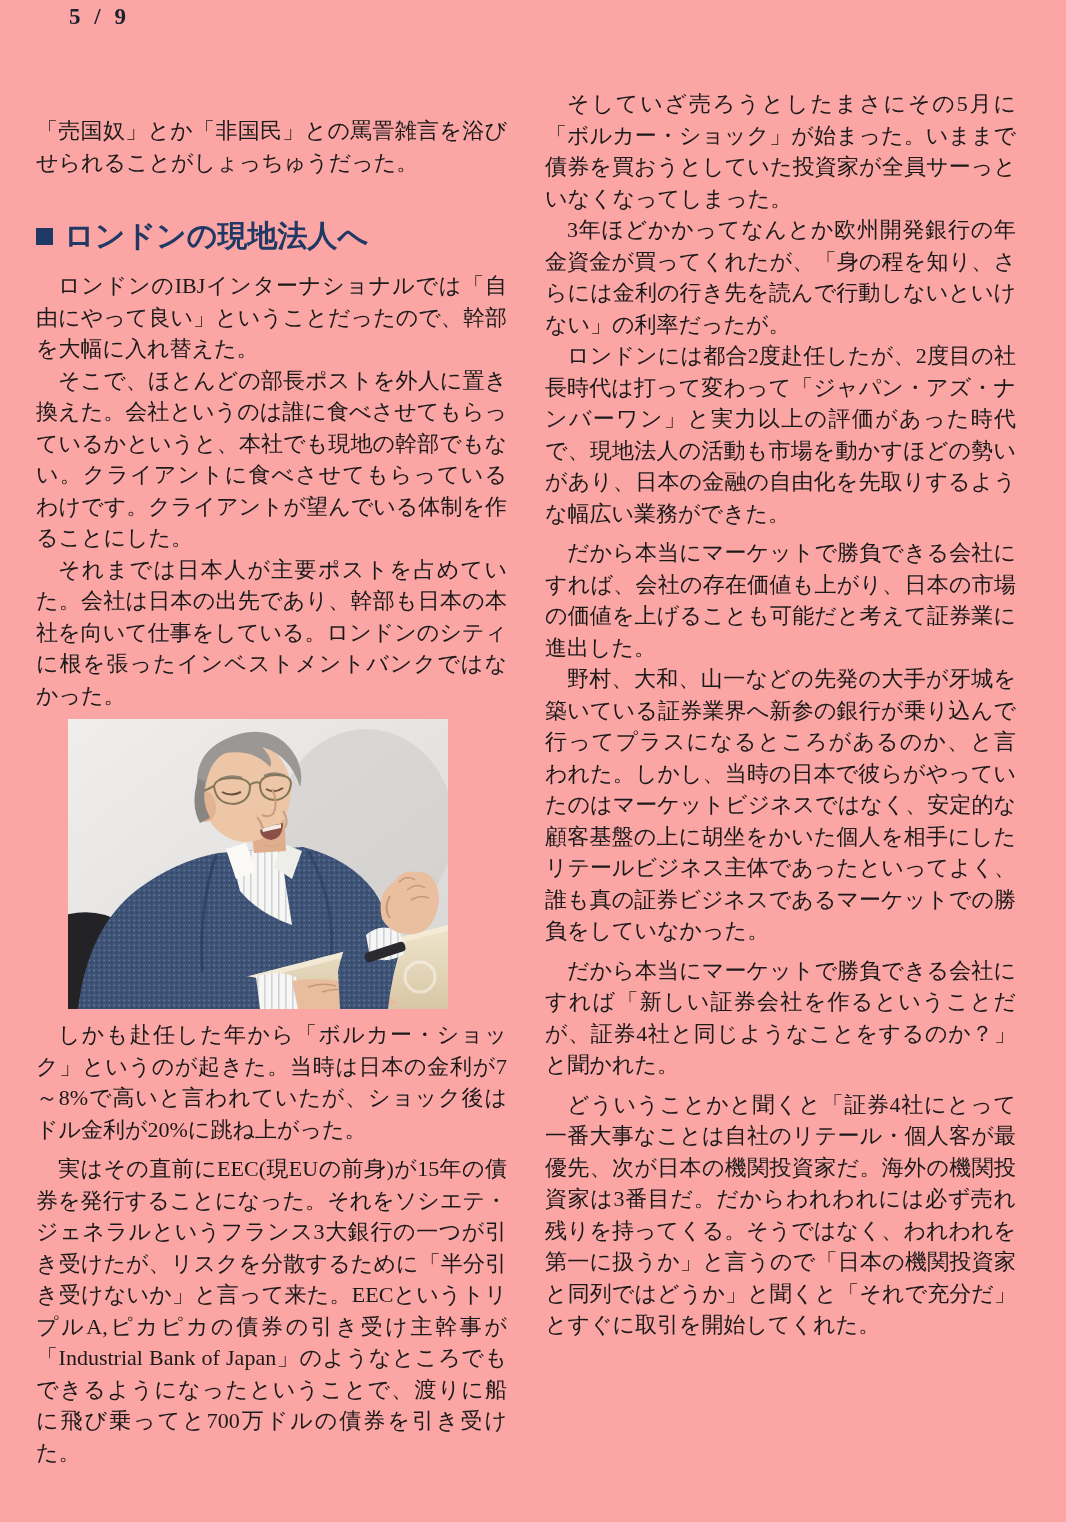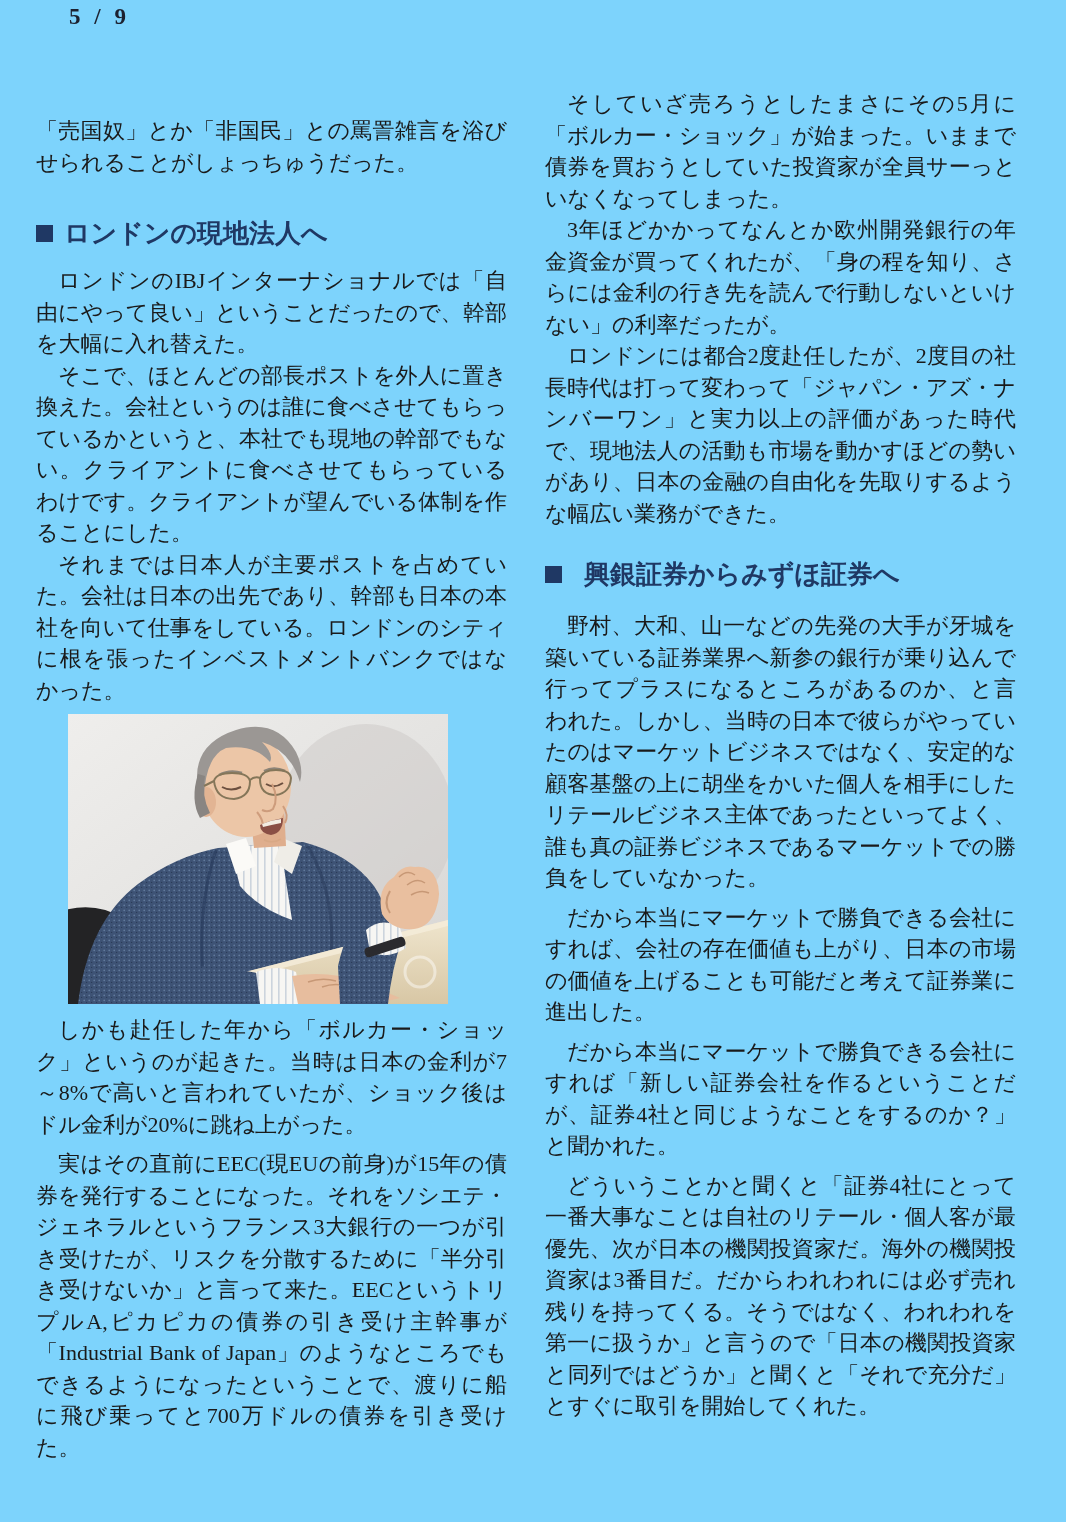--- a/index.html
+++ b/index.html
@@ -1,21 +1,21 @@
 <!DOCTYPE html>
 <html lang="ja"><head>
 <meta charset="utf-8">
 <style>
   * { box-sizing: border-box; }
   html, body { margin: 0; padding: 0; background: #ffffff; }
   .page {
     position: relative;
     width: 1066px;
     height: 1522px;
-    background: #7dd3fc;
+    background: #fca5a5;
     overflow: hidden;
     font-family: "Liberation Serif", "DejaVu Serif", serif;
   }
   .page-number {
     position: absolute;
     left: 69px;
     top: 4px;
     font-size: 23px;
     font-weight: 700;
     letter-spacing: 4px;
@@ -33,21 +33,21 @@
   .col.left  { left: 36px; }
   .col.right { left: 545px; }
   p.para { margin: 0; text-indent: 1em; }
   p.para.no-indent { text-indent: 0; margin-top: 27px; }
   p.para.gap { margin-top: 8px; }
   h2.section-heading {
     display: flex;
     align-items: center;
     margin: 40px 0 16px 0;
     font-family: "Liberation Sans", "DejaVu Sans", sans-serif;
-    font-size: 26px;
+    font-size: 30px;
     font-weight: 700;
     color: #1f3864;
     line-height: 1.2;
     text-indent: 0;
   }
   h2.section-heading .sq {
     width: 17px; height: 17px;
     background: #1f3864;
     margin-right: 11px;
     flex: none;
@@ -176,25 +176,21 @@
 
     <p class="para">しかも赴任した年から「ボルカー・ショック」というのが起きた。当時は日本の金利が7～8%で高いと言われていたが、ショック後はドル金利が20%に跳ね上がった。</p>
     <p class="para gap">実はその直前にEEC(現EUの前身)が15年の債券を発行することになった。それをソシエテ・ジェネラルというフランス3大銀行の一つが引き受けたが、リスクを分散するために「半分引き受けないか」と言って来た。EECというトリプルA,ピカピカの債券の引き受け主幹事が「Industrial Bank of Japan」のようなところでもできるようになったということで、渡りに船に飛び乗ってと700万ドルの債券を引き受けた。</p>
   </div>
 
   <div class="col right">
     <p class="para">そしていざ売ろうとしたまさにその5月に「ボルカー・ショック」が始まった。いままで債券を買おうとしていた投資家が全員サーっといなくなってしまった。</p>
     <p class="para">3年ほどかかってなんとか欧州開発銀行の年金資金が買ってくれたが、「身の程を知り、さらには金利の行き先を読んで行動しないといけない」の利率だったが。</p>
     <p class="para">ロンドンには都合2度赴任したが、2度目の社長時代は打って変わって「ジャパン・アズ・ナンバーワン」と実力以上の評価があった時代で、現地法人の活動も市場を動かすほどの勢いがあり、日本の金融の自由化を先取りするような幅広い業務ができた。</p>
 
-    <h2 class="section-heading wide">
-      <span class="sq"></span>
-      <span>興銀証券からみずほ証券へ</span>
-    </h2>
 
+    <p class="para gap">だから本当にマーケットで勝負できる会社にすれば、会社の存在価値も上がり、日本の市場の価値を上げることも可能だと考えて証券業に進出した。</p>
     <p class="para">野村、大和、山一などの先発の大手が牙城を築いている証券業界へ新参の銀行が乗り込んで行ってプラスになるところがあるのか、と言われた。しかし、当時の日本で彼らがやっていたのはマーケットビジネスではなく、安定的な顧客基盤の上に胡坐をかいた個人を相手にしたリテールビジネス主体であったといってよく、誰も真の証券ビジネスであるマーケットでの勝負をしていなかった。</p>
-    <p class="para gap">だから本当にマーケットで勝負できる会社にすれば、会社の存在価値も上がり、日本の市場の価値を上げることも可能だと考えて証券業に進出した。</p>
     <p class="para gap">だから本当にマーケットで勝負できる会社にすれば「新しい証券会社を作るということだが、証券4社と同じようなことをするのか？」と聞かれた。</p>
     <p class="para gap">どういうことかと聞くと「証券4社にとって一番大事なことは自社のリテール・個人客が最優先、次が日本の機関投資家だ。海外の機関投資家は3番目だ。だからわれわれには必ず売れ残りを持ってくる。そうではなく、われわれを第一に扱うか」と言うので「日本の機関投資家と同列ではどうか」と聞くと「それで充分だ」とすぐに取引を開始してくれた。</p>
 
   </div>
 
 </div>
 
 </body></html>

